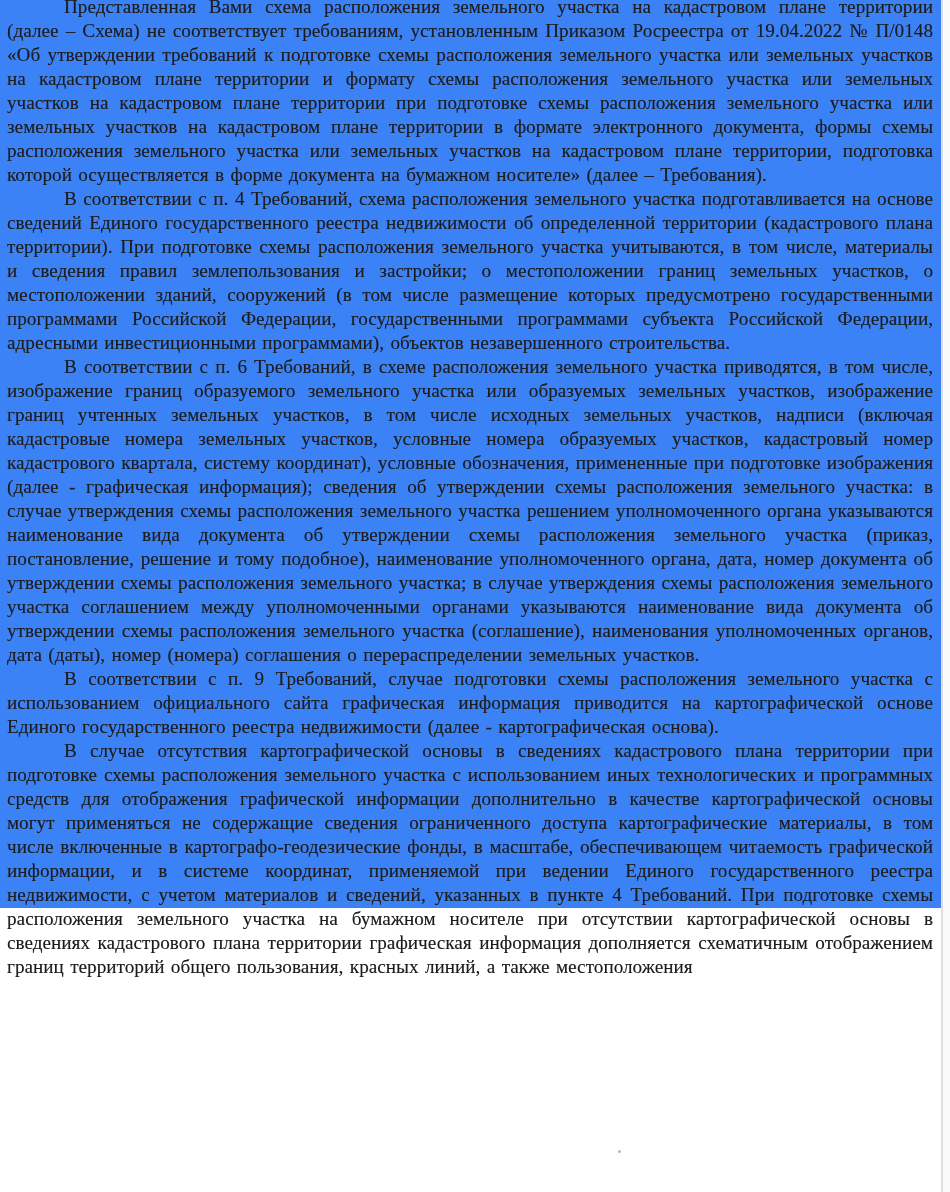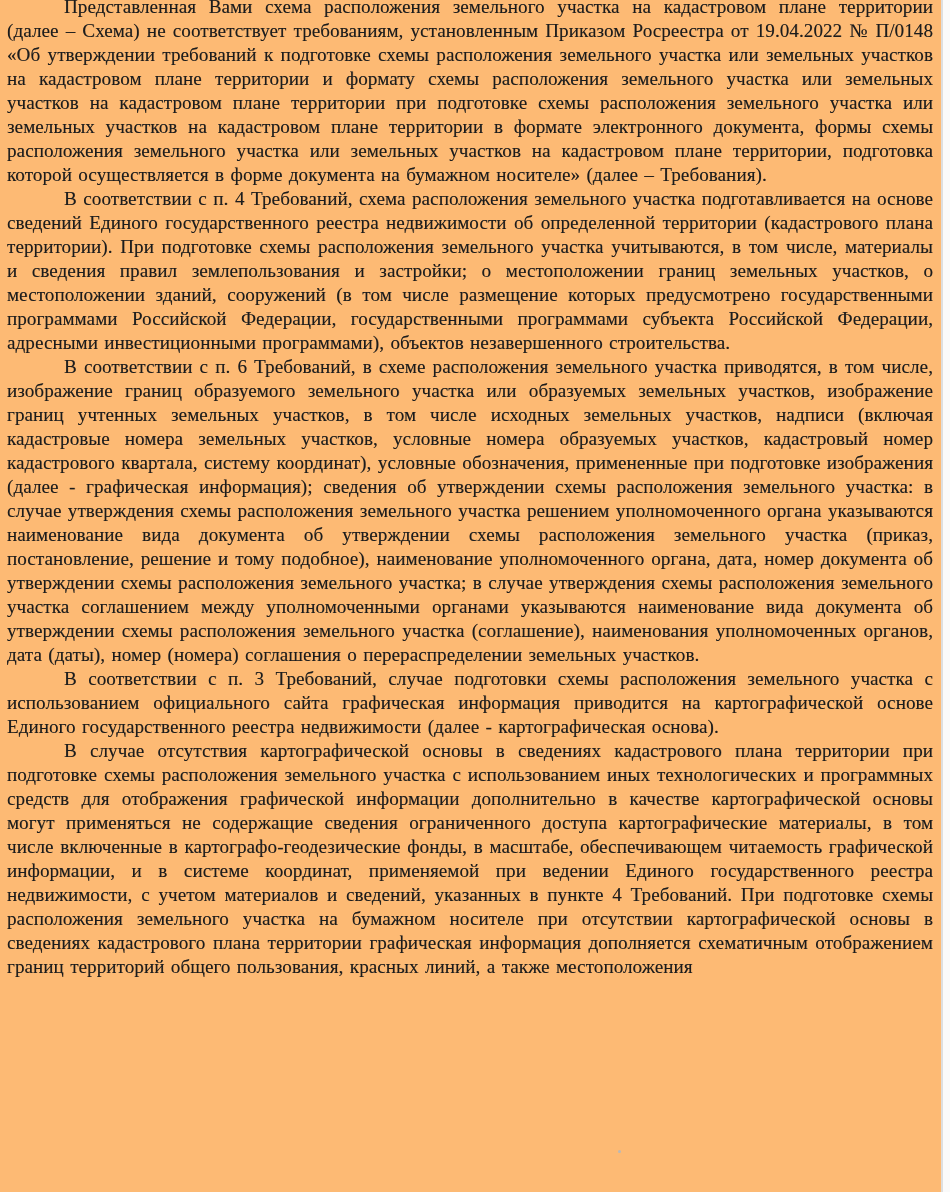--- a/index.html
+++ b/index.html
@@ -12,22 +12,22 @@
     position: relative;
     overflow: hidden;
     background: #ffffff;
     font-family: "Liberation Serif", "DejaVu Serif", serif;
   }
   .page {
     position: absolute;
     left: 0;
     top: 0;
     width: 950px;
-    height: 1192px;
-    background: #fdba74;
+    height: 908px;
+    background: #3b82f6;
   }
   .text-block {
     position: absolute;
     left: 7px;
     top: -5px;
     width: 926px;
     color: #1c1c1c;
     font-size: 19px;
     line-height: 24px;
     text-align: justify;
@@ -69,21 +69,21 @@
 </style>
 </head>
 <body>
 
 <div class="page">
 
   <div class="text-block">
     <p>Представленная Вами схема расположения земельного участка на кадастровом плане территории (далее – Схема) не соответствует требованиям, установленным Приказом Росреестра от 19.04.2022 № П/0148 «Об утверждении требований к подготовке схемы расположения земельного участка или земельных участков на кадастровом плане территории и формату схемы расположения земельного участка или земельных участков на кадастровом плане территории при подготовке схемы расположения земельного участка или земельных участков на кадастровом плане территории в формате электронного документа, формы схемы расположения земельного участка или земельных участков на кадастровом плане территории, подготовка которой осуществляется в форме документа на бумажном носителе» (далее – Требования).</p>
     <p>В соответствии с п. 4 Требований, схема расположения земельного участка подготавливается на основе сведений Единого государственного реестра недвижимости об определенной территории (кадастрового плана территории). При подготовке схемы расположения земельного участка учитываются, в том числе, материалы и сведения правил землепользования и застройки; о местоположении границ земельных участков, о местоположении зданий, сооружений (в том числе размещение которых предусмотрено государственными программами Российской Федерации, государственными программами субъекта Российской Федерации, адресными инвестиционными программами), объектов незавершенного строительства.</p>
     <p>В соответствии с п. 6 Требований, в схеме расположения земельного участка приводятся, в том числе, изображение границ образуемого земельного участка или образуемых земельных участков, изображение границ учтенных земельных участков, в том числе исходных земельных участков, надписи (включая кадастровые номера земельных участков, условные номера образуемых участков, кадастровый номер кадастрового квартала, систему координат), условные обозначения, примененные при подготовке изображения (далее - графическая информация); сведения об утверждении схемы расположения земельного участка: в случае утверждения схемы расположения земельного участка решением уполномоченного органа указываются наименование вида документа об утверждении схемы расположения земельного участка (приказ, постановление, решение и тому подобное), наименование уполномоченного органа, дата, номер документа об утверждении схемы расположения земельного участка; в случае утверждения схемы расположения земельного участка соглашением между уполномоченными органами указываются наименование вида документа об утверждении схемы расположения земельного участка (соглашение), наименования уполномоченных органов, дата (даты), номер (номера) соглашения о перераспределении земельных участков.</p>
-    <p>В соответствии с п. 3 Требований, случае подготовки схемы расположения земельного участка с использованием официального сайта графическая информация приводится на картографической основе Единого государственного реестра недвижимости (далее - картографическая основа).</p>
+    <p>В соответствии с п. 9 Требований, случае подготовки схемы расположения земельного участка с использованием официального сайта графическая информация приводится на картографической основе Единого государственного реестра недвижимости (далее - картографическая основа).</p>
     <p>В случае отсутствия картографической основы в сведениях кадастрового плана территории при подготовке схемы расположения земельного участка с использованием иных технологических и программных средств для отображения графической информации дополнительно в качестве картографической основы могут применяться не содержащие сведения ограниченного доступа картографические материалы, в том числе включенные в картографо-геодезические фонды, в масштабе, обеспечивающем читаемость графической информации, и в системе координат, применяемой при ведении Единого государственного реестра недвижимости, с учетом материалов и сведений, указанных в пункте 4 Требований. При подготовке схемы расположения земельного участка на бумажном носителе при отсутствии картографической основы в сведениях кадастрового плана территории графическая информация дополняется схематичным отображением границ территорий общего пользования, красных линий, а также местоположения</p>
   </div>
 
   <div class="edge-band"></div>
   <div class="edge-line"></div>
   <div class="speck"></div>
 
 </div>
 
 </body></html>

